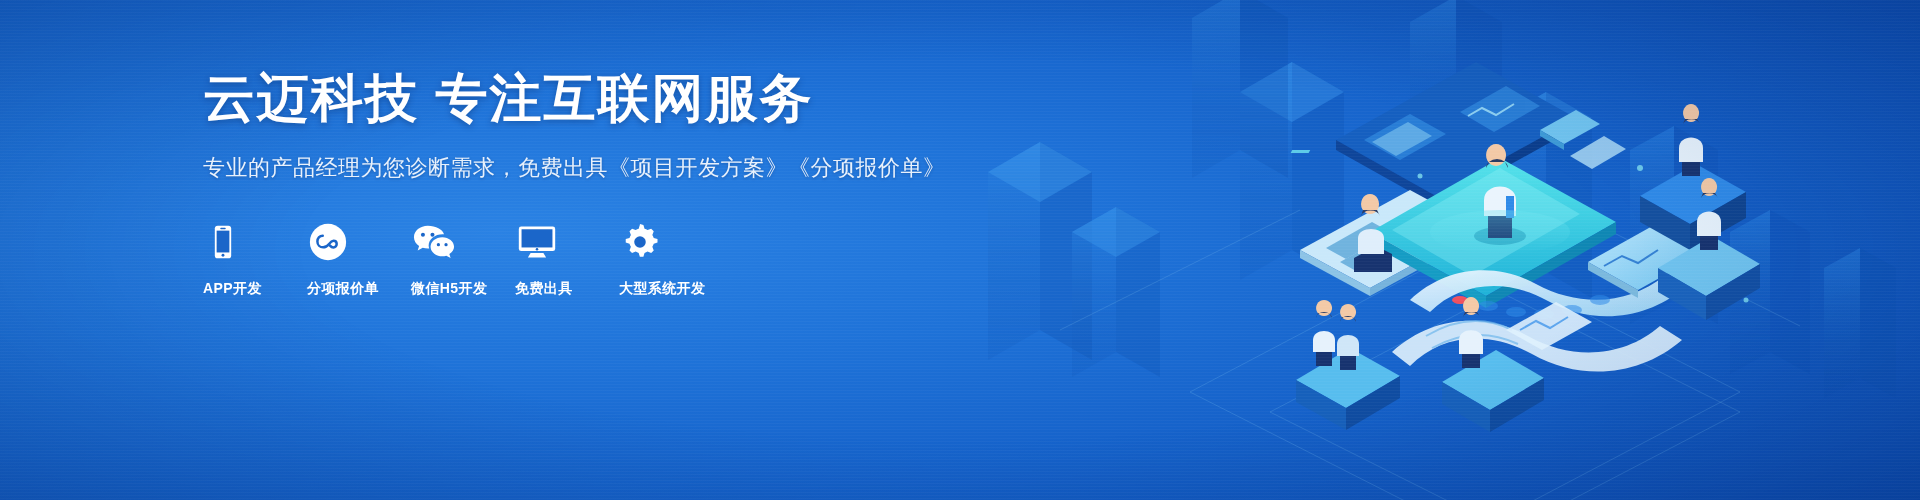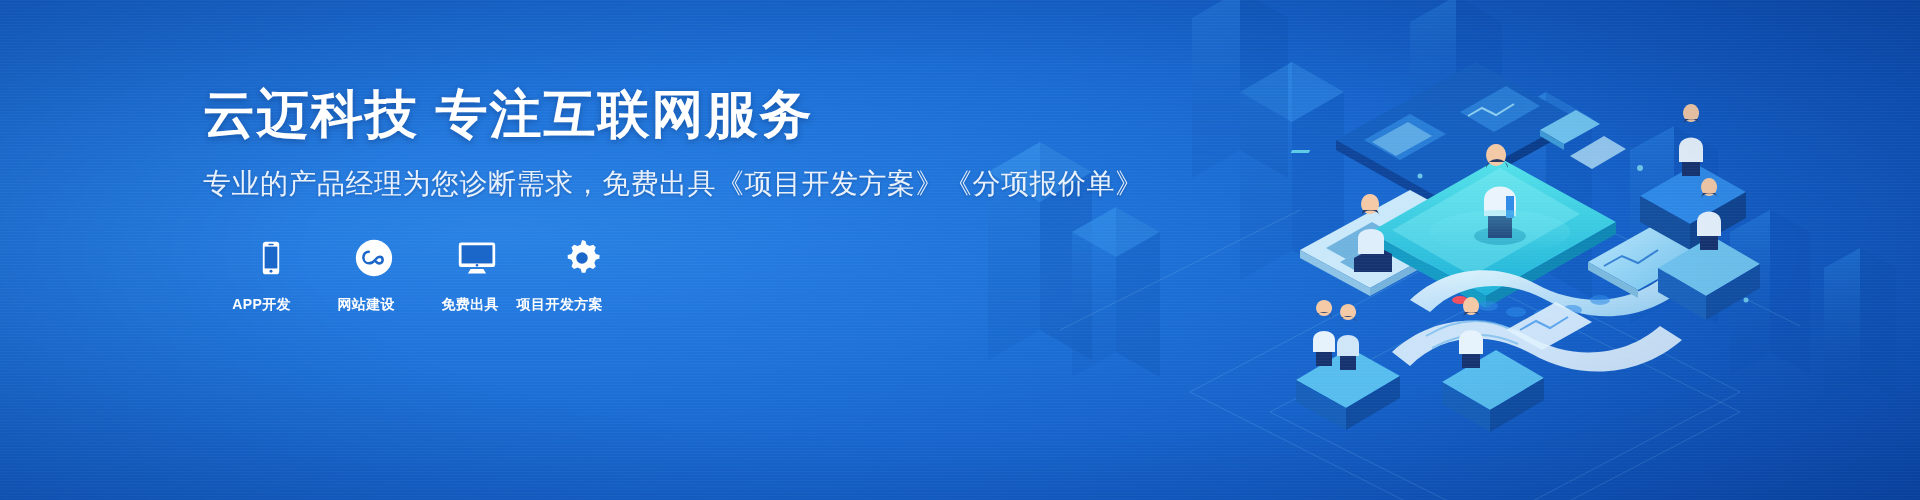--- a/index.html
+++ b/index.html
@@ -42,45 +42,45 @@
     left: 203px;
     top: 68px;
     width: 900px;
   }
   .headline {
     color: #ffffff;
     font-size: 52px;
     font-weight: bold;
     letter-spacing: 2px;
     line-height: 1.18;
-    margin: 16px 0 22px 0;
+    margin: 0 0 22px 0;
     text-shadow: 0 2px 6px rgba(2,30,80,0.35);
     white-space: nowrap;
   }
   .subline {
     color: #e8f1fc;
-    font-size: 28px;
+    font-size: 22px;
     line-height: 34px;
     letter-spacing: 0.5px;
     white-space: nowrap;
     text-shadow: 0 1px 3px rgba(2,30,80,0.30);
   }
 
   
   .services {
     display: flex;
     align-items: flex-start;
     margin-top: 34px;
     gap: 16px;
   }
   .service {
     width: 88px;
     display: flex;
     flex-direction: column;
-    align-items: flex-end;
+    align-items: flex-start;
     cursor: pointer;
   }
   .service .glyph {
     height: 46px;
     display: flex;
     align-items: center;
     justify-content: center;
   }
   .service .glyph svg { display: block; }
   .service .cap {
@@ -354,23 +354,39 @@
       </div>
 
       <div class="service">
         <span class="glyph">
           <svg viewBox="0 0 44 44" width="42" height="42" xmlns="http://www.w3.org/2000/svg">
             <circle cx="22" cy="22" r="19" fill="#ffffff"></circle>
             <path d="M16.5 15.5c-3.4 0-5.6 2.6-5.6 5.9 0 3.6 2.6 6.2 6 6.2 2.8 0 4.6-1.6 6.2-3.6
                      1.5-1.9 2.8-3.2 4.6-3.2 2 0 3.4 1.5 3.4 3.4s-1.4 3.5-3.4 3.5c-1.5 0-2.6-0.7-3.6-1.9" fill="none" stroke="#1b66c9" stroke-width="2.6" stroke-linecap="round"></path>
           </svg>
         </span>
-        <span class="cap">网站建设</span>
+        <span class="cap">分项报价单</span>
       </div>
 
+      <div class="service">
+        <span class="glyph">
+          <svg viewBox="0 0 48 44" width="46" height="42" xmlns="http://www.w3.org/2000/svg">
+            <path d="M17.5 5C9.5 5 3 10.3 3 16.9c0 3.7 2.1 7 5.4 9.2l-1.5 4.7 5.3-2.7c1.6 0.5 3.4 0.8 5.3 0.8
+                     0.5 0 1 0 1.5-0.1-0.4-1-0.6-2.1-0.6-3.2 0-6.5 6.5-11.7 14.6-11.7 0.5 0 1 0 1.5 0.1
+                     C33 8.7 26 5 17.5 5z" fill="#ffffff"></path>
+            <circle cx="12.4" cy="14.4" r="2.1" fill="#1b66c9"></circle>
+            <circle cx="22.4" cy="14.4" r="2.1" fill="#1b66c9"></circle>
+            <path d="M45 27c0-5.5-5.5-10-12.3-10S20.4 21.5 20.4 27s5.5 10 12.3 10c1.5 0 2.9-0.2 4.2-0.6
+                     l4.5 2.3-1.3-4c3-1.9 4.9-4.7 4.9-7.7z" fill="#ffffff"></path>
+            <circle cx="28.6" cy="24.8" r="1.7" fill="#1b66c9"></circle>
+            <circle cx="36.6" cy="24.8" r="1.7" fill="#1b66c9"></circle>
+          </svg>
+        </span>
+        <span class="cap">微信H5开发</span>
+      </div>
 
       <div class="service">
         <span class="glyph">
           <svg viewBox="0 0 48 44" width="44" height="40" xmlns="http://www.w3.org/2000/svg">
             <rect x="4" y="5" width="40" height="27" rx="2.6" fill="#ffffff"></rect>
             <rect x="7" y="8" width="34" height="20" fill="#1b66c9"></rect>
             <circle cx="24" cy="30" r="1.4" fill="#1b66c9"></circle>
             <polygon points="17,34 31,34 34,39 14,39" fill="#ffffff"></polygon>
           </svg>
         </span>
@@ -381,18 +397,18 @@
         <span class="glyph">
           <svg viewBox="0 0 48 48" width="42" height="42" xmlns="http://www.w3.org/2000/svg">
             <path d="M24 3.5l3.9 1.0 1.3 4.3c1.2 0.4 2.4 0.9 3.4 1.6l4.2-1.6 2.9 2.9-1.6 4.2
                      c0.7 1.1 1.2 2.2 1.6 3.4l4.3 1.3v4.1l-4.3 1.3c-0.4 1.2-0.9 2.4-1.6 3.4l1.6 4.2-2.9 2.9
                      -4.2-1.6c-1.1 0.7-2.2 1.2-3.4 1.6l-1.3 4.3h-4.1l-1.3-4.3c-1.2-0.4-2.4-0.9-3.4-1.6
                      l-4.2 1.6-2.9-2.9 1.6-4.2c-0.7-1.1-1.2-2.2-1.6-3.4l-4.3-1.3v-4.1l4.3-1.3
                      c0.4-1.2 0.9-2.4 1.6-3.4l-1.6-4.2 2.9-2.9 4.2 1.6c1.1-0.7 2.2-1.2 3.4-1.6l1.3-4.3z" fill="#ffffff"></path>
             <circle cx="24" cy="24" r="6.6" fill="#1b66c9"></circle>
           </svg>
         </span>
-        <span class="cap">项目开发方案</span>
+        <span class="cap">大型系统开发</span>
       </div>
 
     </div>
   </div>
 </div>
 
 </body></html>

